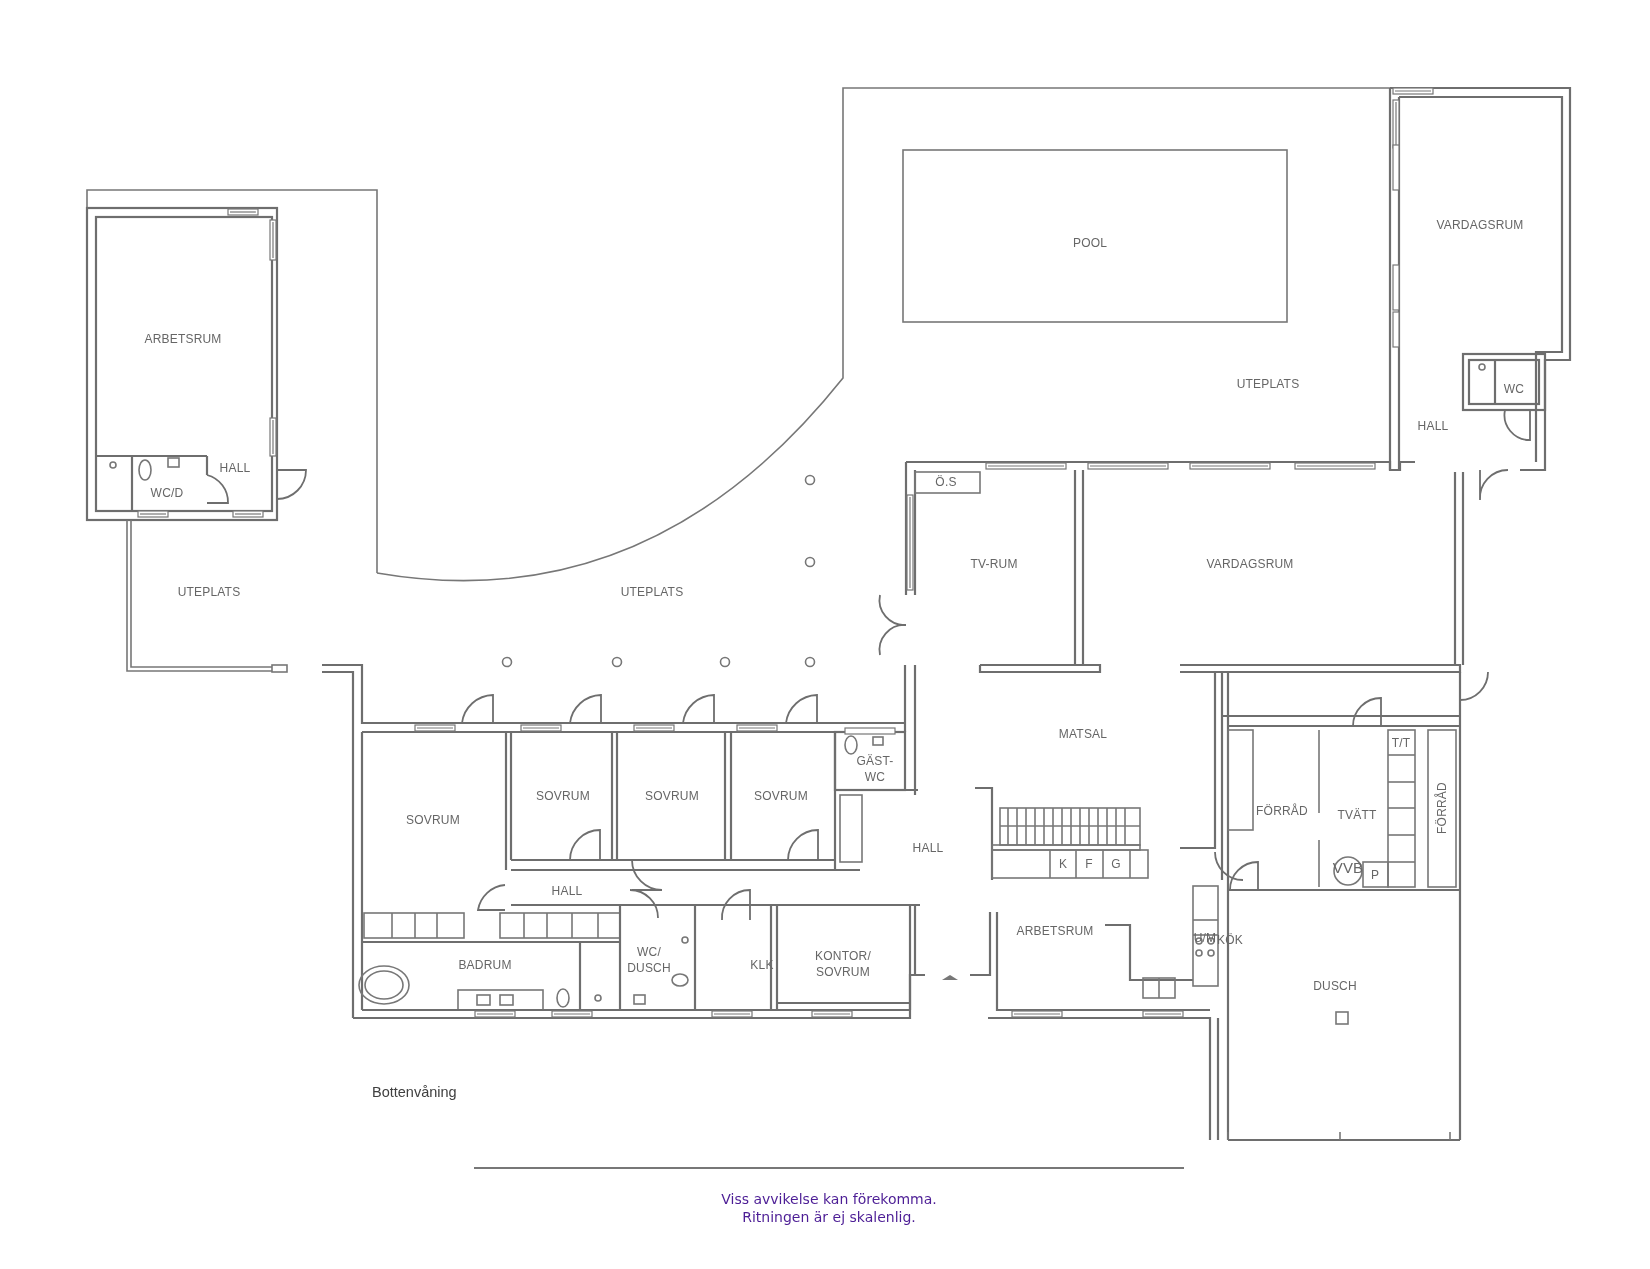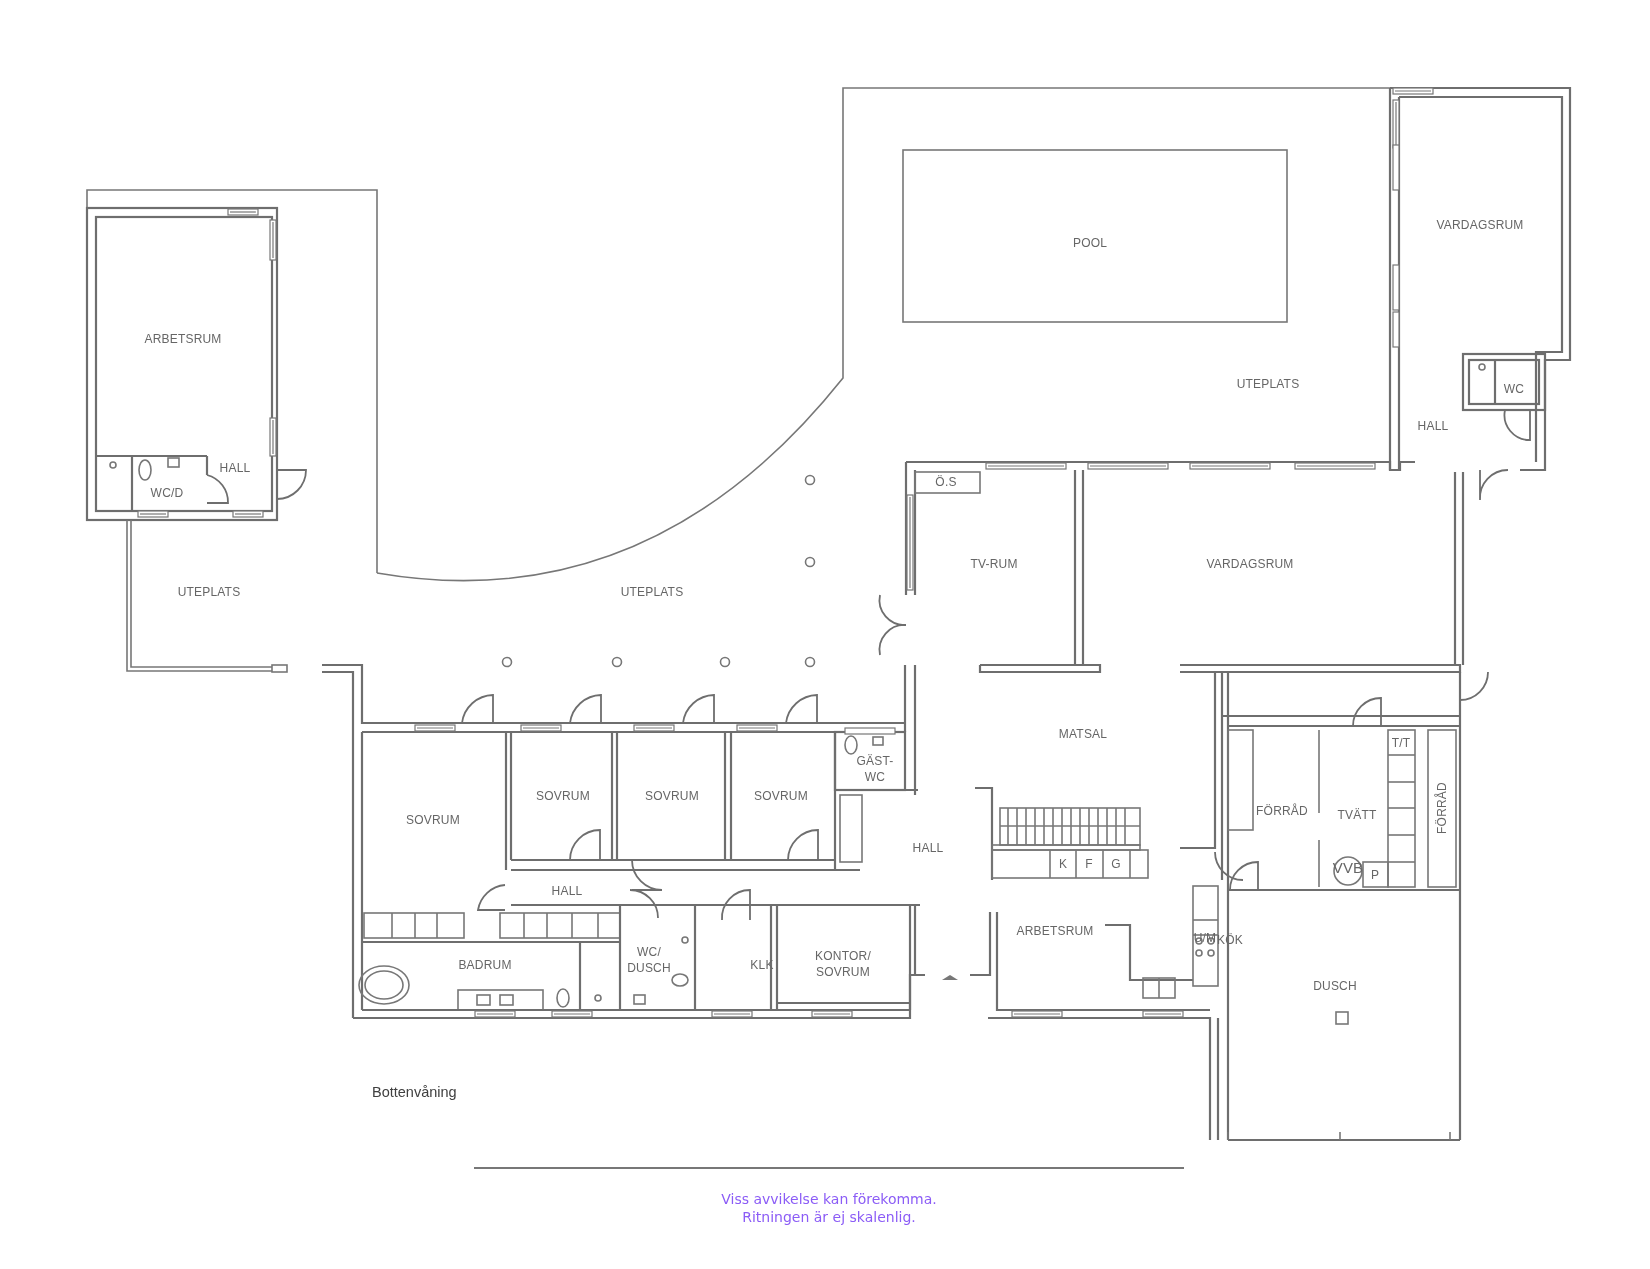--- a/index.html
+++ b/index.html
@@ -7,21 +7,21 @@
   #plan { position:absolute; left:0; top:0; }
   .wall { fill:none; stroke:#6e6e6e; stroke-width:2.2; }
   .thin { fill:none; stroke:#777; stroke-width:1.6; }
   .win { fill:#ffffff; stroke:#777; stroke-width:1.2; }
   .winline { stroke:#777; stroke-width:1.2; }
   .door { fill:none; stroke:#6e6e6e; stroke-width:1.8; }
   .col { fill:#ffffff; stroke:#777; stroke-width:1.6; }
   .lbl { position:absolute; transform:translate(-50%,-50%); color:#666; font-size:12px; text-align:center; white-space:pre-line; line-height:16px; letter-spacing:0.2px; }
   .floor-name { position:absolute; left:372px; top:1084px; color:#404040; font-size:14.5px; }
   .rule { position:absolute; left:474px; top:1167px; width:710px; height:2px; background:#777; }
-  .disclaimer { position:absolute; left:829px; top:1190px; transform:translateX(-50%); color:#8b5cf6; font-size:14px; text-align:center; line-height:18px; font-family:"DejaVu Sans", sans-serif; }
+  .disclaimer { position:absolute; left:829px; top:1190px; transform:translateX(-50%); color:#4c1d95; font-size:14px; text-align:center; line-height:18px; font-family:"DejaVu Sans", sans-serif; }
 </style>
 </head>
 <body>
 
 <svg id="plan" width="1650" height="1269" viewBox="0 0 1650 1269" xmlns="http://www.w3.org/2000/svg">
 
   <g>
     <polyline class="thin" points="87,208 87,190 377,190 377,573"></polyline>
     <rect class="wall" x="87" y="208" width="190" height="312"></rect>
     <rect class="wall" x="96" y="217" width="176" height="294"></rect>

